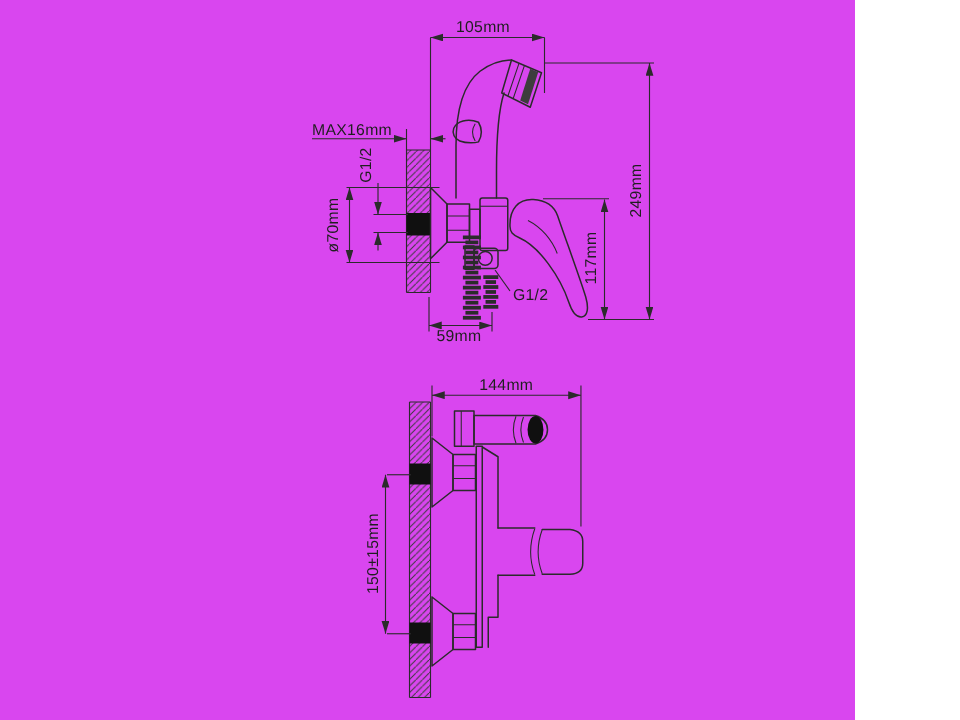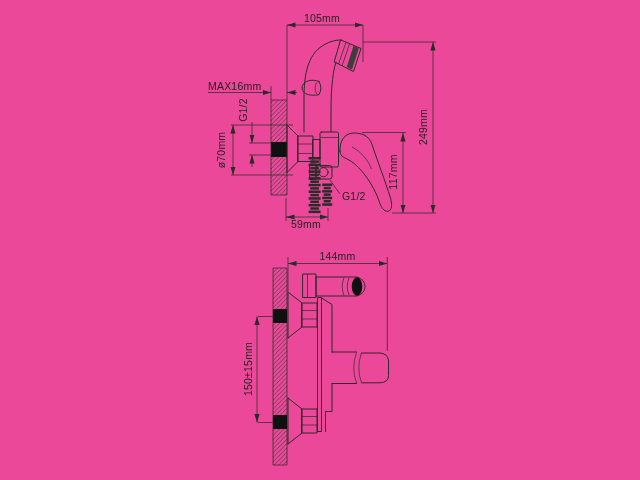--- a/index.html
+++ b/index.html
@@ -1,16 +1,16 @@
 <!DOCTYPE html>
 <html><head>
 <meta charset="utf-8">
 <style>
   html,body{margin:0;padding:0;background:#ffffff;}
-  #canvas{position:relative;width:640px;height:480px;background:#ec4899;overflow:hidden;
+  #canvas{position:relative;width:570px;height:480px;background:#d946ef;overflow:hidden;
           font-family:"Liberation Sans", sans-serif;text-align:center;}
   svg{display:block;}
   .obj{fill:none;stroke:#2b2b2b;stroke-width:1;stroke-linecap:round;stroke-linejoin:round;}
   .thin{fill:none;stroke:#2b2b2b;stroke-width:0.7;}
   .dim{fill:none;stroke:#2b2b2b;stroke-width:0.75;}
   .solid{fill:#101010;stroke:none;}
   .shade{fill:#3d3d3d;stroke:none;}
   .dim-text{font:10.5px "Liberation Sans", sans-serif;fill:#1f1f1f;letter-spacing:.2px;}
 </style>
 </head>

